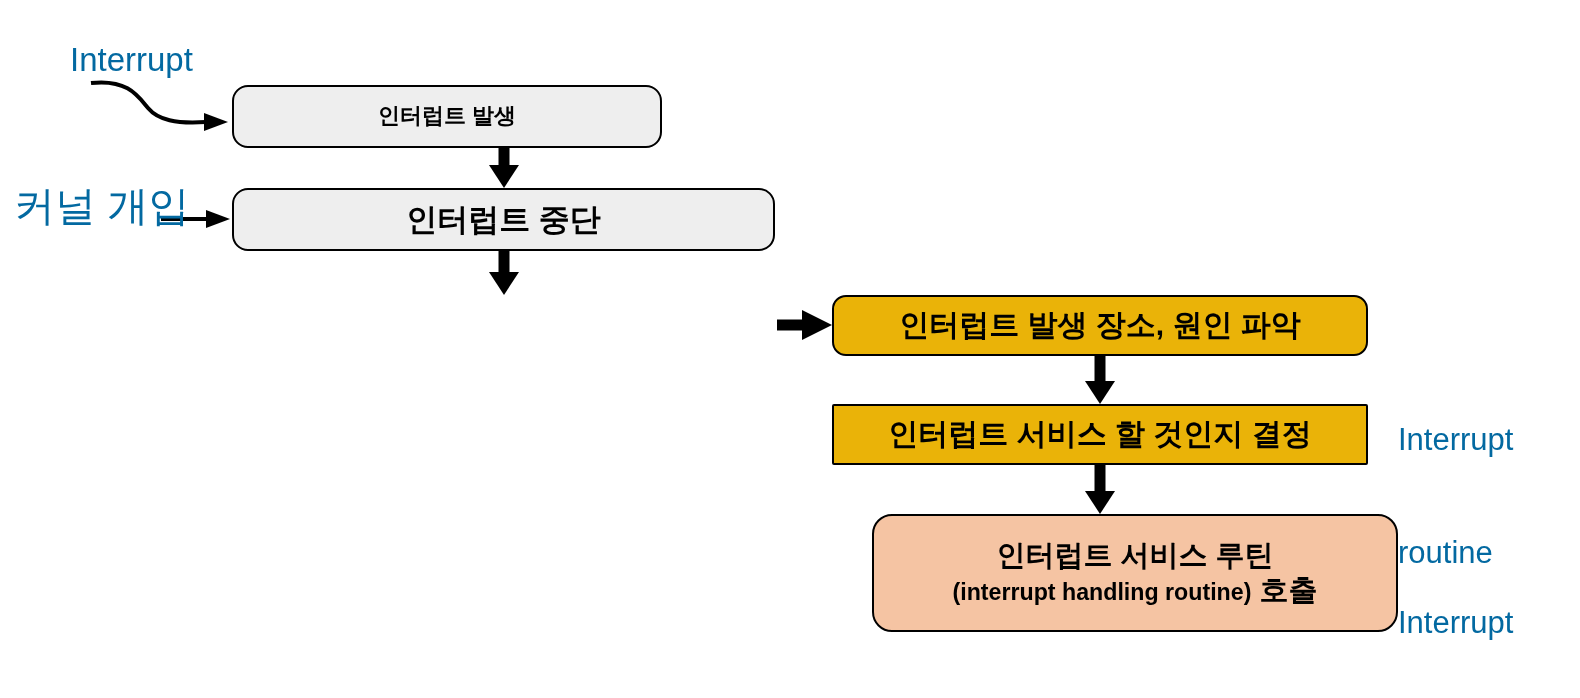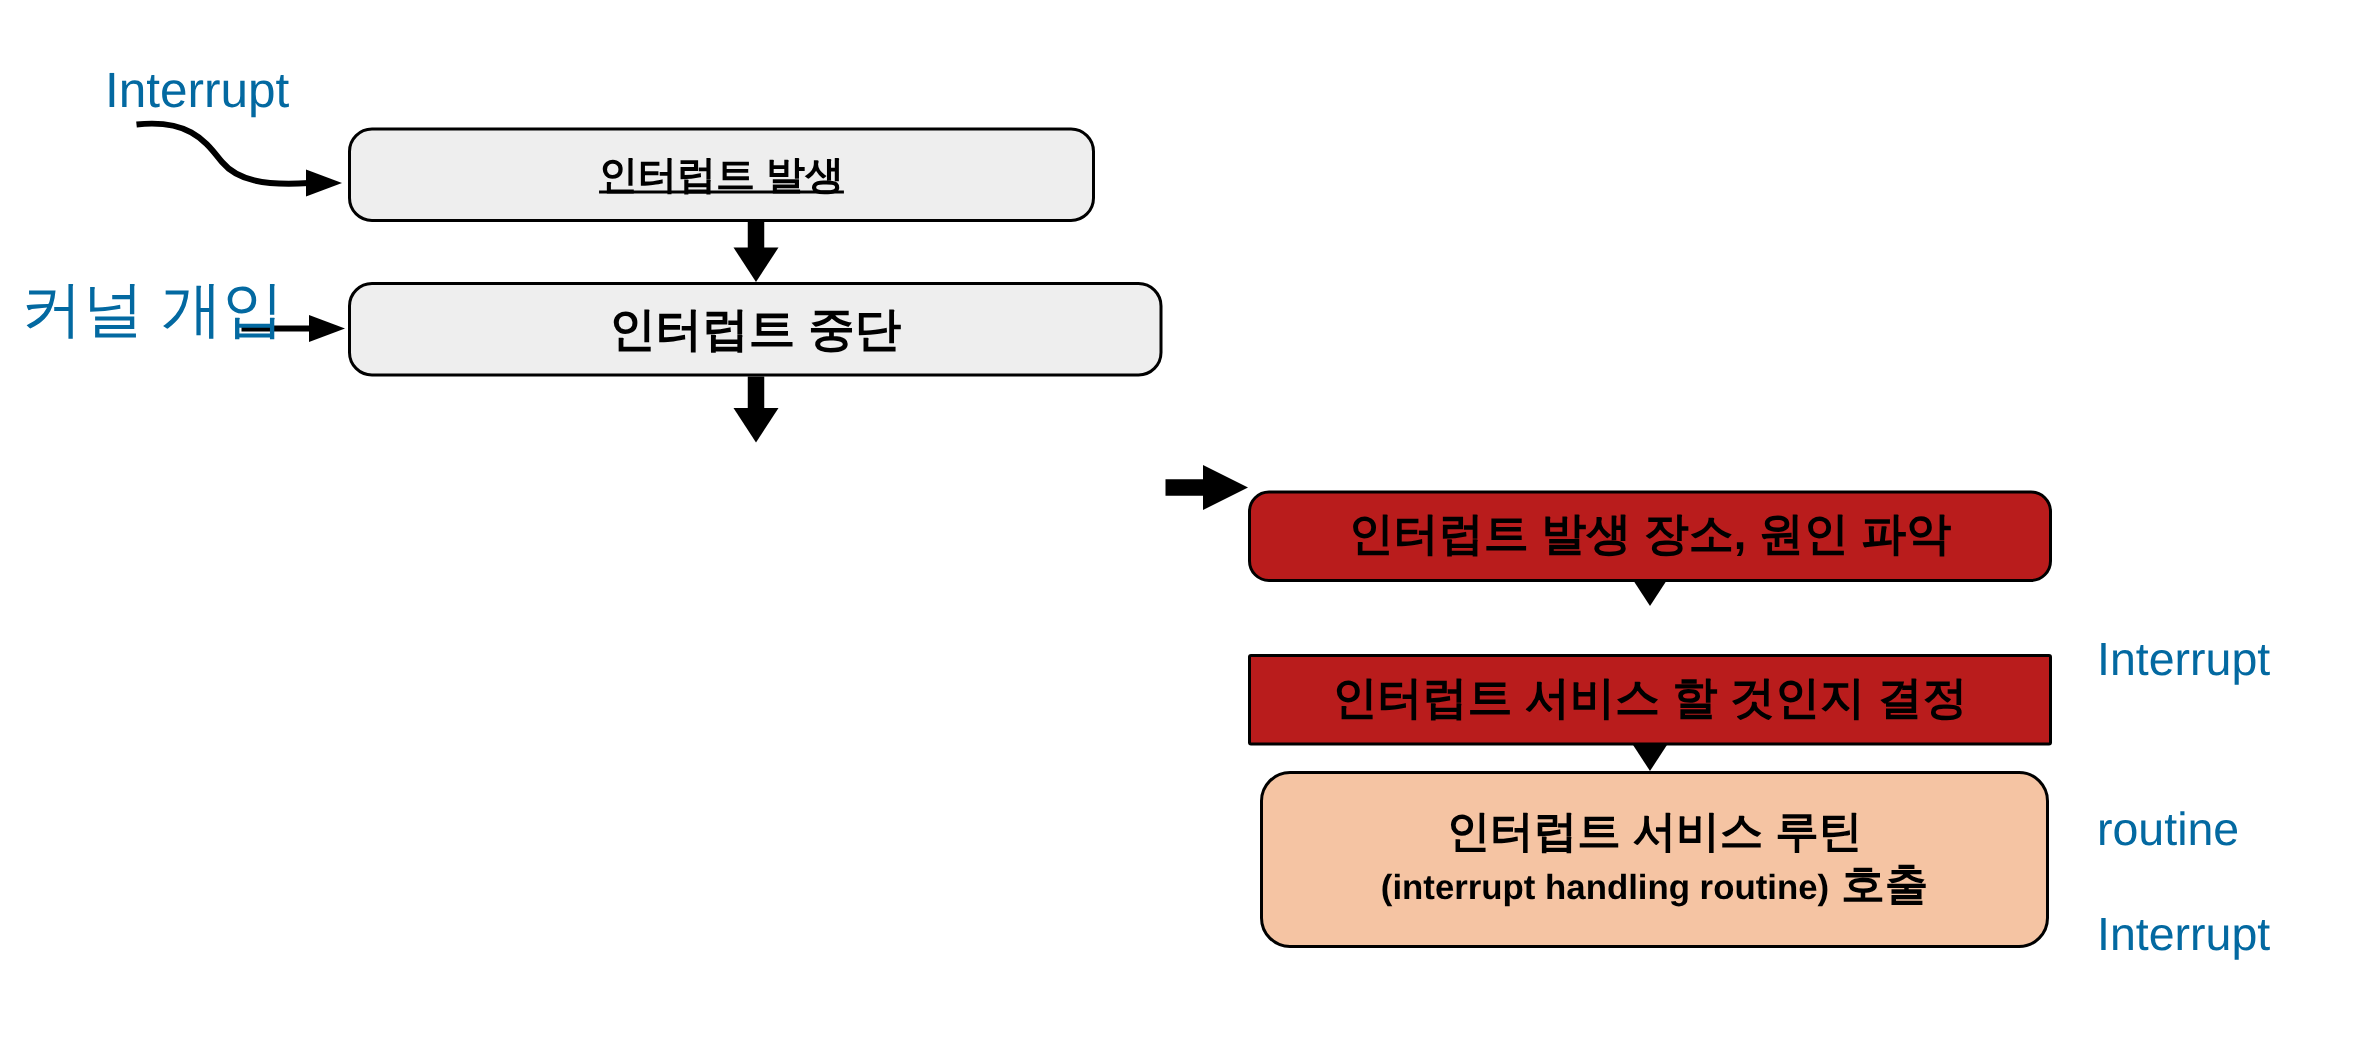--- a/index.html
+++ b/index.html
@@ -30,30 +30,30 @@
     text-align: center;
     font-weight: bold;
     color: #000000;
     line-height: 1.22;
     padding: 2px 8px;
   }
   .node .txt { display: block; }
 
   .node-grey   { background: #eeeeee; }
   .node-yellow { background: #fbe7b5; }
-  .node-green  { background: #b91c1c; margin-top: 32px; }
+  .node-green  { background: #eab308; }
   .node-orange { background: #f5c4a3; }
 
   
-  #box-interrupt-occur   { left: 232px; top: 85px;  width: 498px; height: 63px;  font-size: 26px; border-radius: 16px; text-decoration: underline; }
+  #box-interrupt-occur   { left: 232px; top: 85px;  width: 430px; height: 63px;  font-size: 22px; border-radius: 16px; }
   #box-process-suspend   { left: 232px; top: 188px; width: 543px; height: 63px;  font-size: 31px; border-radius: 16px; }
   #box-interrupt-handle  { left: 232px; top: 295px; width: 543px; height: 62px;  font-size: 30px; border-radius: 14px; }
   #box-find-cause        { left: 832px; top: 295px; width: 536px; height: 61px;  font-size: 30px; border-radius: 14px; }
   #box-decide-service    { left: 832px; top: 404px; width: 536px; height: 61px;  font-size: 30px; border-radius: 2px; }
-  #box-call-isr          { left: 840px; top: 514px; width: 526px; height: 118px; font-size: 29px; border-radius: 20px; }
+  #box-call-isr          { left: 872px; top: 514px; width: 526px; height: 118px; font-size: 29px; border-radius: 20px; }
 
   .sub {
     font-size: 0.80em;
     font-weight: bold;
   }
 
   
   .plain-label {
     position: absolute;
     color: #0369a1;

